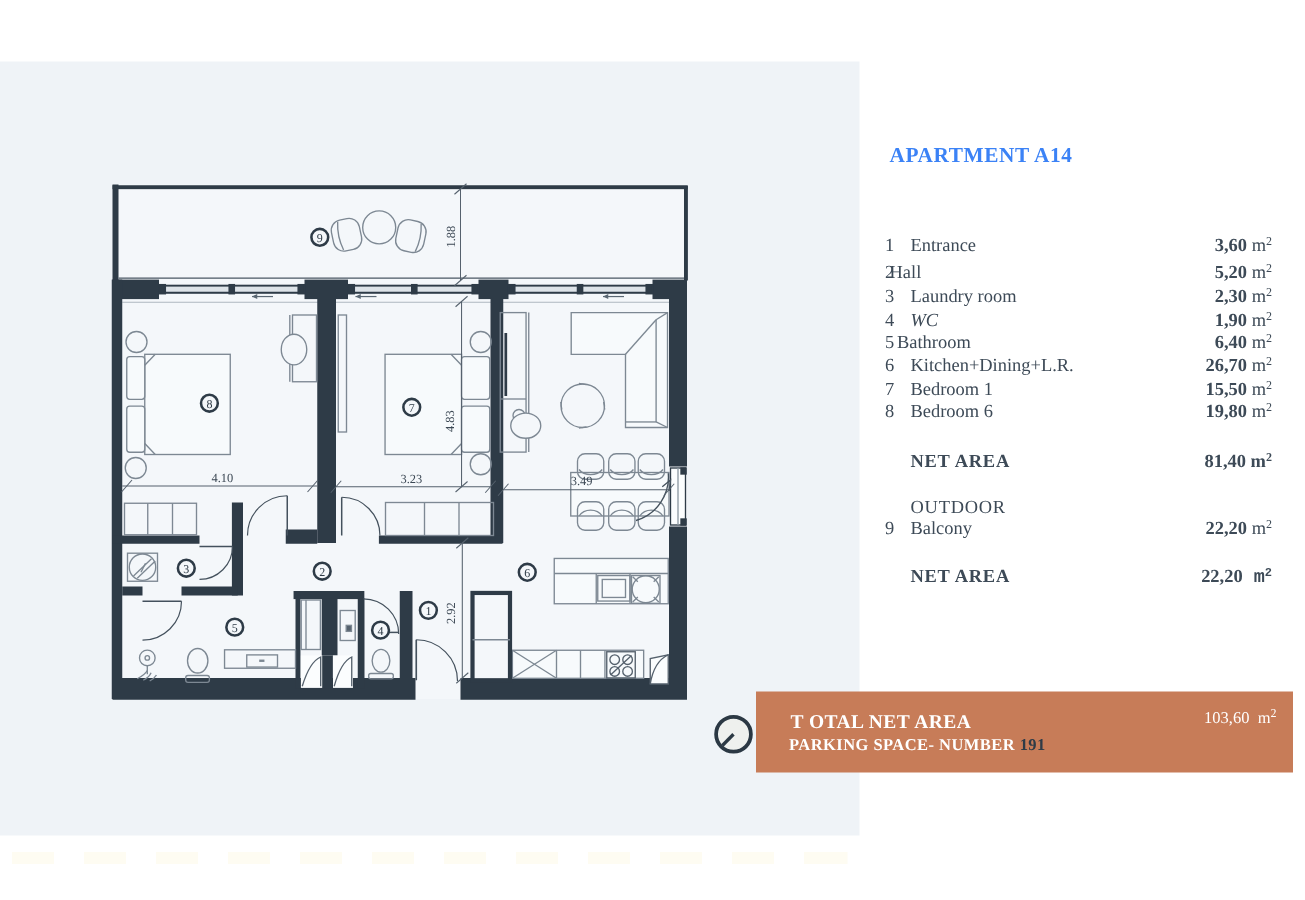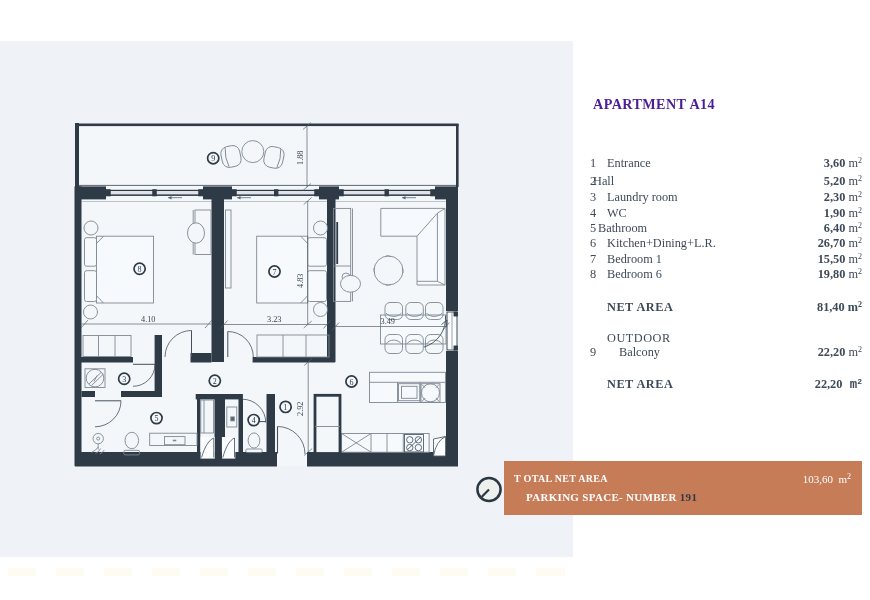--- a/index.html
+++ b/index.html
@@ -2,29 +2,29 @@
 <html><head>
 <meta charset="utf-8">
 <style>
   html,body{margin:0;padding:0;}
   body{width:870px;height:600px;position:relative;background:#ffffff;overflow:hidden;
        font-family:"Liberation Serif", serif;}
   .abs{position:absolute;}
   #graypanel{left:0;top:41px;width:573px;height:516px;background:#eff3f7;}
   #plansvg{left:0;top:0;width:870px;height:600px;}
   
-  #title{left:593px;top:96px;font-size:14.2px;font-weight:bold;color:#4c1d95;letter-spacing:0.4px;}
+  #title{left:593px;top:96px;font-size:14.2px;font-weight:bold;color:#3b82f6;letter-spacing:0.4px;}
   .row{position:absolute;left:589px;width:275px;height:15.5px;font-size:12.3px;color:#3d4a57;}
   .row .nm{position:absolute;top:0;}
-  .row .val{position:absolute;right:2px;top:0;font-weight:bold;}
+  .row .val{position:absolute;right:16px;top:0;font-weight:bold;}
   .row .m2{font-weight:normal;}
   sup{font-size:8px;vertical-align:4px;line-height:0;}
   .bold{font-weight:bold;}
   #banner{left:504px;top:461px;width:358px;height:54px;background:#c77c58;color:#fff;}
-  #bl1{position:absolute;left:10px;top:12px;font-size:10px;font-weight:bold;letter-spacing:0.3px;}
+  #bl1{position:absolute;left:23px;top:12px;font-size:13px;font-weight:bold;letter-spacing:0.3px;}
   #bl2{position:absolute;left:22px;top:29.5px;font-size:11px;font-weight:bold;letter-spacing:0.3px;}
   #bv{position:absolute;right:11px;top:12px;font-size:11px;font-weight:normal;}
   .dash{position:absolute;top:568px;height:8px;width:28px;background:#fefcf2;}
 </style>
 </head>
 <body>
 
 <div id="graypanel" class="abs"></div>
 
 <svg id="plansvg" class="abs" viewBox="0 0 870 600">
@@ -458,21 +458,21 @@
   </div>
 
 <div class="row" style="top:189.5px;">
     <span class="nm" style="left:1px;">3</span>
     <span class="nm" style="left:18px;">Laundry room</span>
     <span class="val">2,30<span class="m2"> m<sup>2</sup></span></span>
   </div>
 
 <div class="row" style="top:205.5px;">
     <span class="nm" style="left:1px;">4</span>
-    <span class="nm" style="left:18px;">WC</span>
+    <span class="nm" style="left:18px;font-style:italic;">WC</span>
     <span class="val">1,90<span class="m2"> m<sup>2</sup></span></span>
   </div>
 
 <div class="row" style="top:221px;">
     <span class="nm" style="left:1px;">5</span>
     <span class="nm" style="left:9px;">Bathroom</span>
     <span class="val">6,40<span class="m2"> m<sup>2</sup></span></span>
   </div>
 
 <div class="row" style="top:236px;">
@@ -497,21 +497,21 @@
     <span class="nm" style="left:18px;letter-spacing:0.5px;">NET AREA</span>
     <span class="val">81,40<span class="m2" style="font-weight:bold;"> m<sup>2</sup></span></span>
   </div>
 
 <div class="row" style="top:330.5px;">
     <span class="nm" style="left:18px;letter-spacing:0.5px;">OUTDOOR</span>
   </div>
 
 <div class="row" style="top:344.5px;">
     <span class="nm" style="left:1px;">9</span>
-    <span class="nm" style="left:18px;margin-left:12px;">Balcony</span>
+    <span class="nm" style="left:18px;">Balcony</span>
     <span class="val">22,20<span class="m2"> m<sup>2</sup></span></span>
   </div>
 
 <div class="row bold" style="top:377px;">
     <span class="nm" style="left:18px;letter-spacing:0.5px;">NET AREA</span>
     <span class="val">22,20<span class="m2" style="font-weight:bold;font-family:Liberation Mono, monospace;"> m<sup>2</sup></span></span>
   </div>
 
 <div id="banner" class="abs">
   <div id="bl1">T OTAL NET AREA</div>

